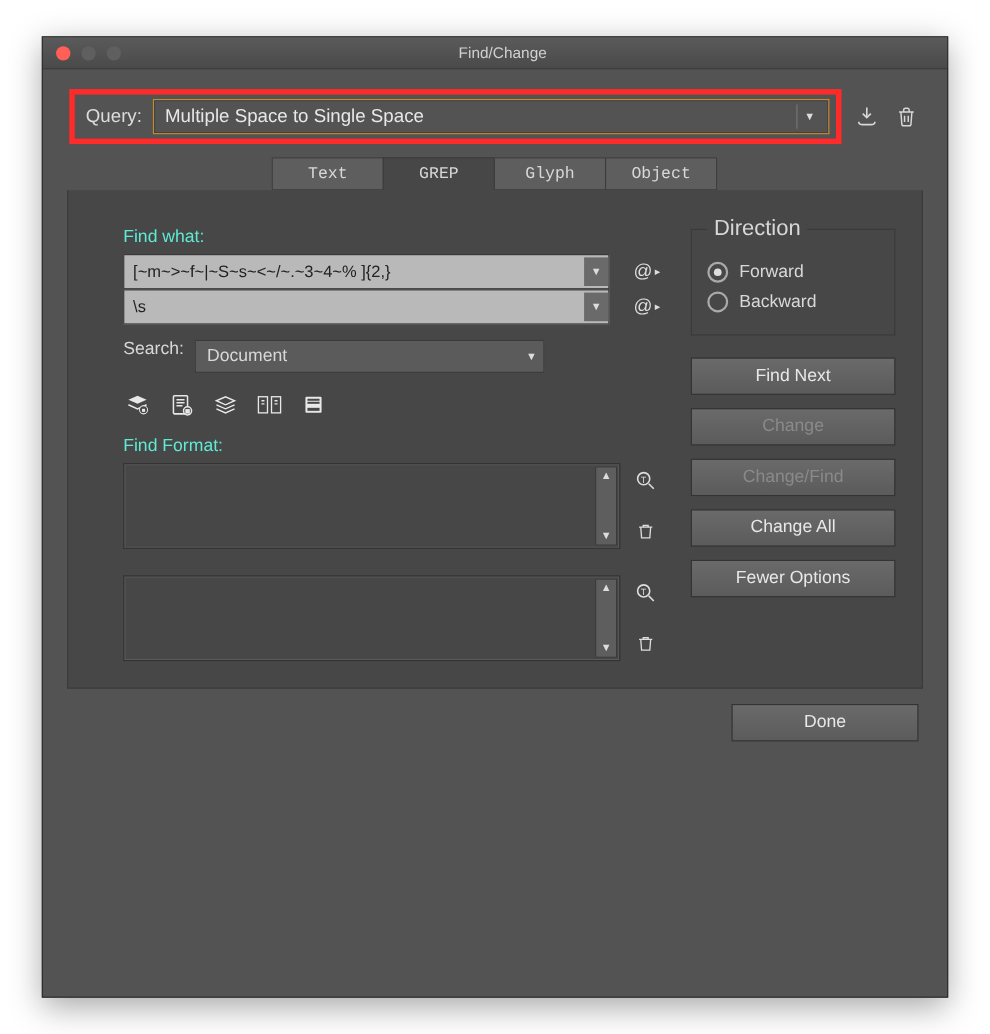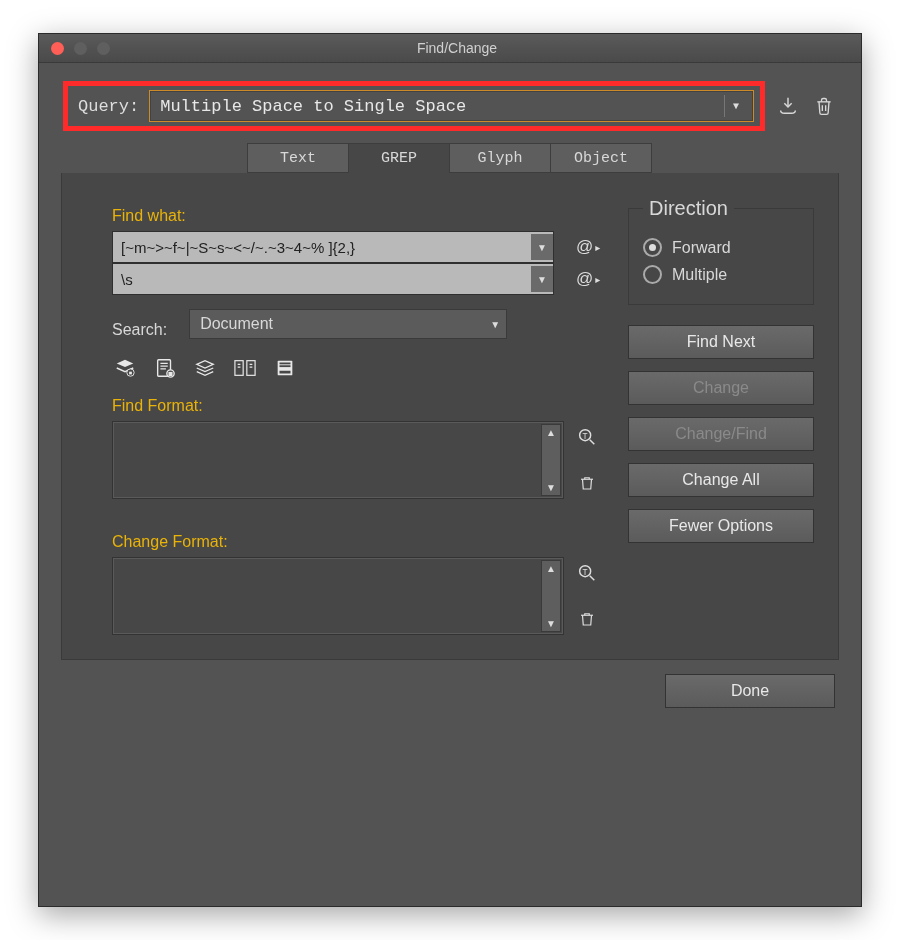--- a/index.html
+++ b/index.html
@@ -35,21 +35,21 @@
   .traffic { display:flex; gap:10px; padding-left:12px;}
   .tl { width:13px; height:13px; border-radius:50%; }
   .tl.close { background:#ff5f57;}
   .tl.min   { background:#5f5f5f;}
   .tl.max   { background:#5f5f5f;}
   .titlebar .title {
     position:absolute; left:14px; right:0; text-align:center; font-size:14px; color:#d0d0d0;
     pointer-events:none;
   }
 
-  .row { display:flex; align-items:center;font-family:Liberation Mono, monospace; }
+  .row { display:flex; align-items:center; }
   .query-row {
     padding: 18px 24px 8px 24px;
     gap: 10px;
   }
   .query-highlight {
     border: 5px solid #ff2a2a;
     padding: 4px 6px 4px 10px;
     display:flex; align-items:center; gap:10px;
     flex:1;
   }
@@ -94,36 +94,36 @@
     border:1px solid #3a3a3a;
     border-top:none;
     padding: 24px 24px 24px 50px;
     display:grid;
     grid-template-columns: 1fr 186px;
     column-gap: 28px;
     align-content:start;
   }
 
   .left-col { display:flex; flex-direction:column; }
-  .field-label { font-size:16px; margin:10px 0 6px 0; color:#eab308;}
+  .field-label { font-size:16px; margin:10px 0 6px 0; color:#5eead4;}
   .combo-row { display:flex; align-items:center; gap:22px; }
   .combo {
     height:30px; background:#b9b9b9; color:#222; flex:1;
     border:1px solid #2f2f2f;
     display:flex;align-items:center;justify-content:space-between;
     padding:0 4px 0 8px; font-size:15px;
   }
   .combo .caret {
     width:22px;height:26px;background:#6a6a6a;
     display:flex;align-items:center;justify-content:center;color:#ddd;
     margin:-4px -4px -4px 0;
   }
   .at-icon { width:24px;color:#ddd; font-size:17px; display:flex;align-items:center; gap:2px;}
 
-  .search-row { display:flex; align-items:flex-end; gap:22px; margin-top:14px;}
+  .search-row { display:flex; align-items:flex-start; gap:10px; margin-top:14px;}
   .search-row .lbl { font-size:16px;}
   .search-dd {
     width:300px; height:28px; background:#5b5b5b; border:1px solid #3a3a3a;
     display:flex;align-items:center;justify-content:space-between; padding:0 6px 0 10px;
     font-size:16px;
   }
   .toolbar {
     display:flex; gap:14px; margin:16px 0 6px 0;
   }
   .t-ico {
@@ -326,21 +326,20 @@
                 <path d="M4 7h16"></path>
                 <path d="M9 7V5h6v2"></path>
                 <path d="M6 7l1 13h10l1-13"></path>
               </svg>
           </div>
         </div>
       </div>
 
       <div class="gap24"></div>
 
-      <div class="field-label">Change Format:</div>
       <div class="format-box-row">
         <div class="format-box">
           <div class="sb">
             <span class="caret-glyph">▲</span>
               <span class="caret-glyph">▼</span>
           </div>
         </div>
         <div class="side-icons">
           <div class="sp">
             <svg width="22" height="22" viewBox="0 0 24 24" fill="none" stroke="#ddd" stroke-width="1.6">
@@ -363,21 +362,21 @@
 
     <div class="right-col">
       <fieldset class="direction">
         <legend>Direction</legend>
         <div class="radio-row">
           <span class="radio checked"></span>
           <span>Forward</span>
         </div>
         <div class="radio-row">
           <span class="radio"></span>
-          <span>Multiple</span>
+          <span>Backward</span>
         </div>
       </fieldset>
 
       <div class="btn">
           <span>Find Next</span>
         </div>
       <div class="btn disabled">
           <span>Change</span>
         </div>
       <div class="btn disabled">

